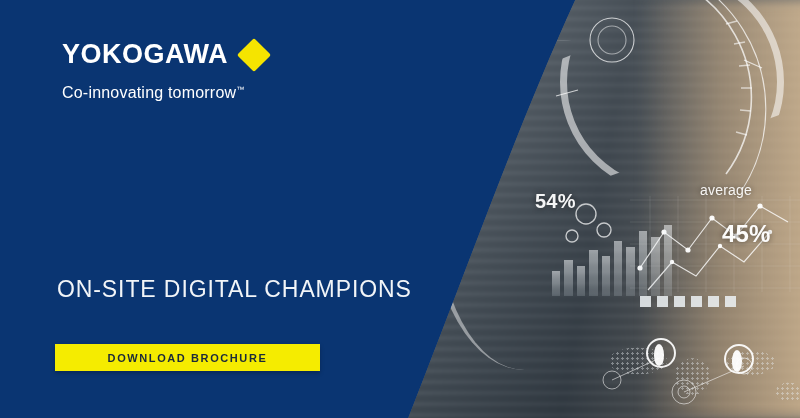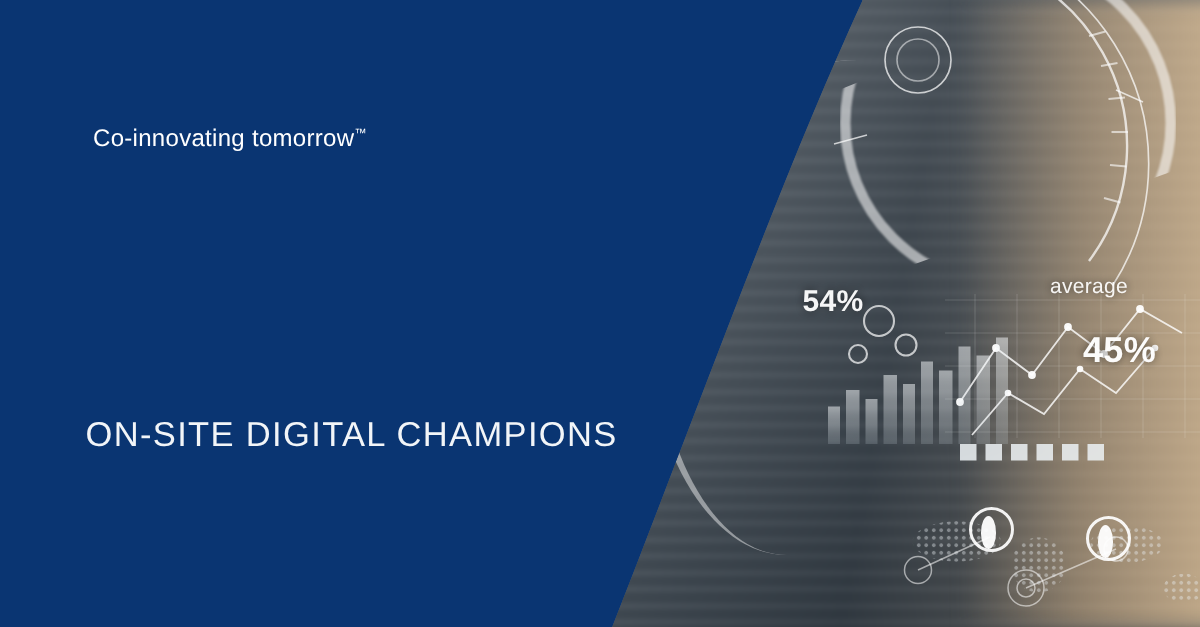--- a/index.html
+++ b/index.html
@@ -357,22 +357,27 @@
       <div class="pin-fill" style="left:654px;top:344px;width:10px;height:22px;"></div>
       <div class="pin" style="left:724px;top:344px;width:26px;height:26px;"></div>
       <div class="pin-fill" style="left:732px;top:350px;width:10px;height:22px;"></div>
     </div>
   </div>
 
   <div class="navy-curve"></div>
 
   <div class="content">
 
+    <div class="logo-row">
+      <span class="wordmark">YOKOGAWA</span>
+      <span class="diamond"></span>
+    </div>
 
     <div class="tagline">
       <span>Co-innovating tomorrow</span><sup>™</sup>
     </div>
 
 
     <div class="subhead">ON-SITE DIGITAL CHAMPIONS</div>
 
+    <button class="cta">DOWNLOAD BROCHURE</button>
   </div>
 </div>
 
 </body></html>

